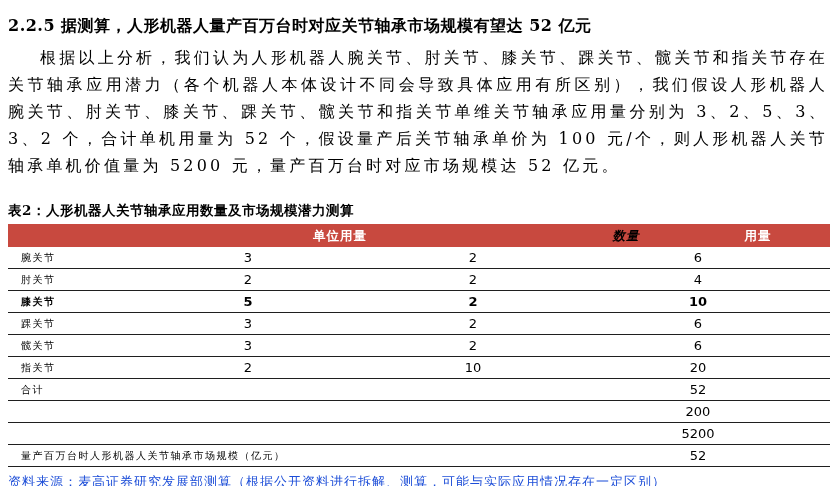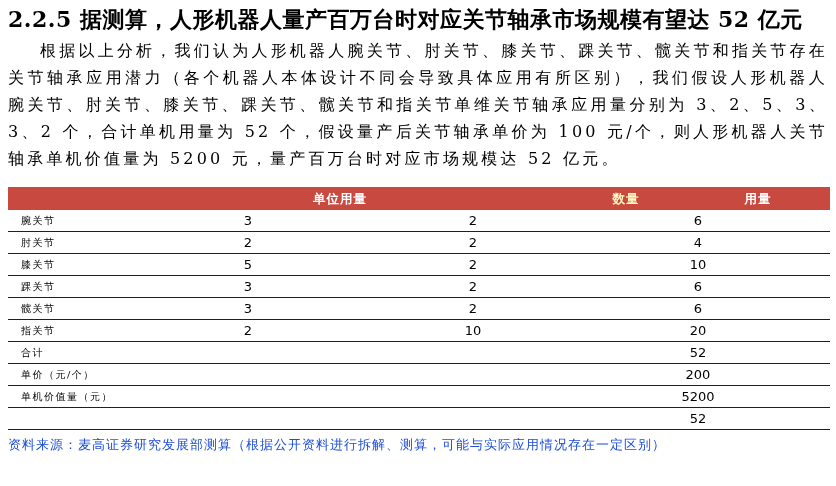--- a/index.html
+++ b/index.html
@@ -8,22 +8,22 @@
     position: relative;
     width: 836px;
     height: 486px;
     background: #ffffff;
     overflow: hidden;
     color: #000;
     font-family: "DejaVu Serif", "Liberation Serif", serif;
   }
   .heading {
     margin: 0;
-    padding: 7px 8px 0 8px;
-    font-size: 22px;
+    padding: 14px 8px 0 8px;
+    font-size: 16px;
     font-weight: bold;
     letter-spacing: 0.5px;
     line-height: 24px;
   }
   .para {
     margin: 6px 8px 15px 8px;
     font-size: 16px;
     line-height: 27px;
     letter-spacing: 3.2px;
     text-align: justify;
@@ -98,41 +98,42 @@
 </style>
 </head>
 <body>
 
 <div class="page">
 
   <h1 class="heading">2.2.5 据测算，人形机器人量产百万台时对应关节轴承市场规模有望达 52 亿元</h1>
 
   <p class="para">根据以上分析，我们认为人形机器人腕关节、肘关节、膝关节、踝关节、髋关节和指关节存在关节轴承应用潜力（各个机器人本体设计不同会导致具体应用有所区别），我们假设人形机器人腕关节、肘关节、膝关节、踝关节、髋关节和指关节单维关节轴承应用量分别为 3、2、5、3、3、2 个，合计单机用量为 52 个，假设量产后关节轴承单价为 100 元/个，则人形机器人关节轴承单机价值量为 5200 元，量产百万台时对应市场规模达 52 亿元。</p>
 
+  <div class="table-caption">表2：人形机器人关节轴承应用数量及市场规模潜力测算</div>
 
   <div class="jtable">
     <div class="thead" style="background: rgb(200, 73, 63);">
       <span class="hcell h-col2" style="color: rgb(255, 255, 255); text-align: center;">单位用量</span>
-      <span class="hcell h-col3" style="color: #fef9c3;">数量</span>
+      <span class="hcell h-col3" style="color: #000000; font-style: italic;">数量</span>
       <span class="hcell h-col4" style="color: rgb(255, 255, 255);">用量</span>
     </div>
     <div id="table-body">
         <div class="trow" style="border-bottom-color: rgb(31, 31, 31);">
           <span class="tlabel">腕关节</span>
           <span class="num n-col2">3</span>
           <span class="num n-col3">2</span>
           <span class="num n-col4">6</span>
         </div>
         <div class="trow" style="border-bottom-color: rgb(31, 31, 31);">
           <span class="tlabel">肘关节</span>
           <span class="num n-col2">2</span>
           <span class="num n-col3">2</span>
           <span class="num n-col4">4</span>
         </div>
-        <div class="trow" style="border-bottom-color: rgb(31, 31, 31);">
+        <div class="trow" style="border-bottom-color: rgb(31, 31, 31); font-weight: bold;">
           <span class="tlabel">膝关节</span>
           <span class="num n-col2">5</span>
           <span class="num n-col3">2</span>
           <span class="num n-col4">10</span>
         </div>
         <div class="trow" style="border-bottom-color: rgb(31, 31, 31);">
           <span class="tlabel">踝关节</span>
           <span class="num n-col2">3</span>
           <span class="num n-col3">2</span>
           <span class="num n-col4">6</span>
@@ -149,32 +150,31 @@
           <span class="num n-col3">10</span>
           <span class="num n-col4">20</span>
         </div>
         <div class="trow" style="border-bottom-color: rgb(31, 31, 31);">
           <span class="tlabel">合计</span>
           <span class="num n-col2"></span>
           <span class="num n-col3"></span>
           <span class="num n-col4">52</span>
         </div>
         <div class="trow" style="border-bottom-color: rgb(31, 31, 31);">
-          <span class="tlabel">单价（元/个）</span>
           <span class="num n-col2"></span>
           <span class="num n-col3"></span>
           <span class="num n-col4">200</span>
         </div>
         <div class="trow" style="border-bottom-color: rgb(31, 31, 31);">
-          <span class="tlabel">单机价值量（元）</span>
           <span class="num n-col2"></span>
           <span class="num n-col3"></span>
           <span class="num n-col4">5200</span>
         </div>
         <div class="trow" style="border-bottom-color: rgb(31, 31, 31);">
+          <span class="tlabel">量产百万台时人形机器人关节轴承市场规模（亿元）</span>
           <span class="num n-col2"></span>
           <span class="num n-col3"></span>
           <span class="num n-col4">52</span>
         </div>
       </div>
   </div>
 
   <div class="source-note" style="color: #1d4ed8;">资料来源：麦高证券研究发展部测算（根据公开资料进行拆解、测算，可能与实际应用情况存在一定区别）</div>
 
 </div>

